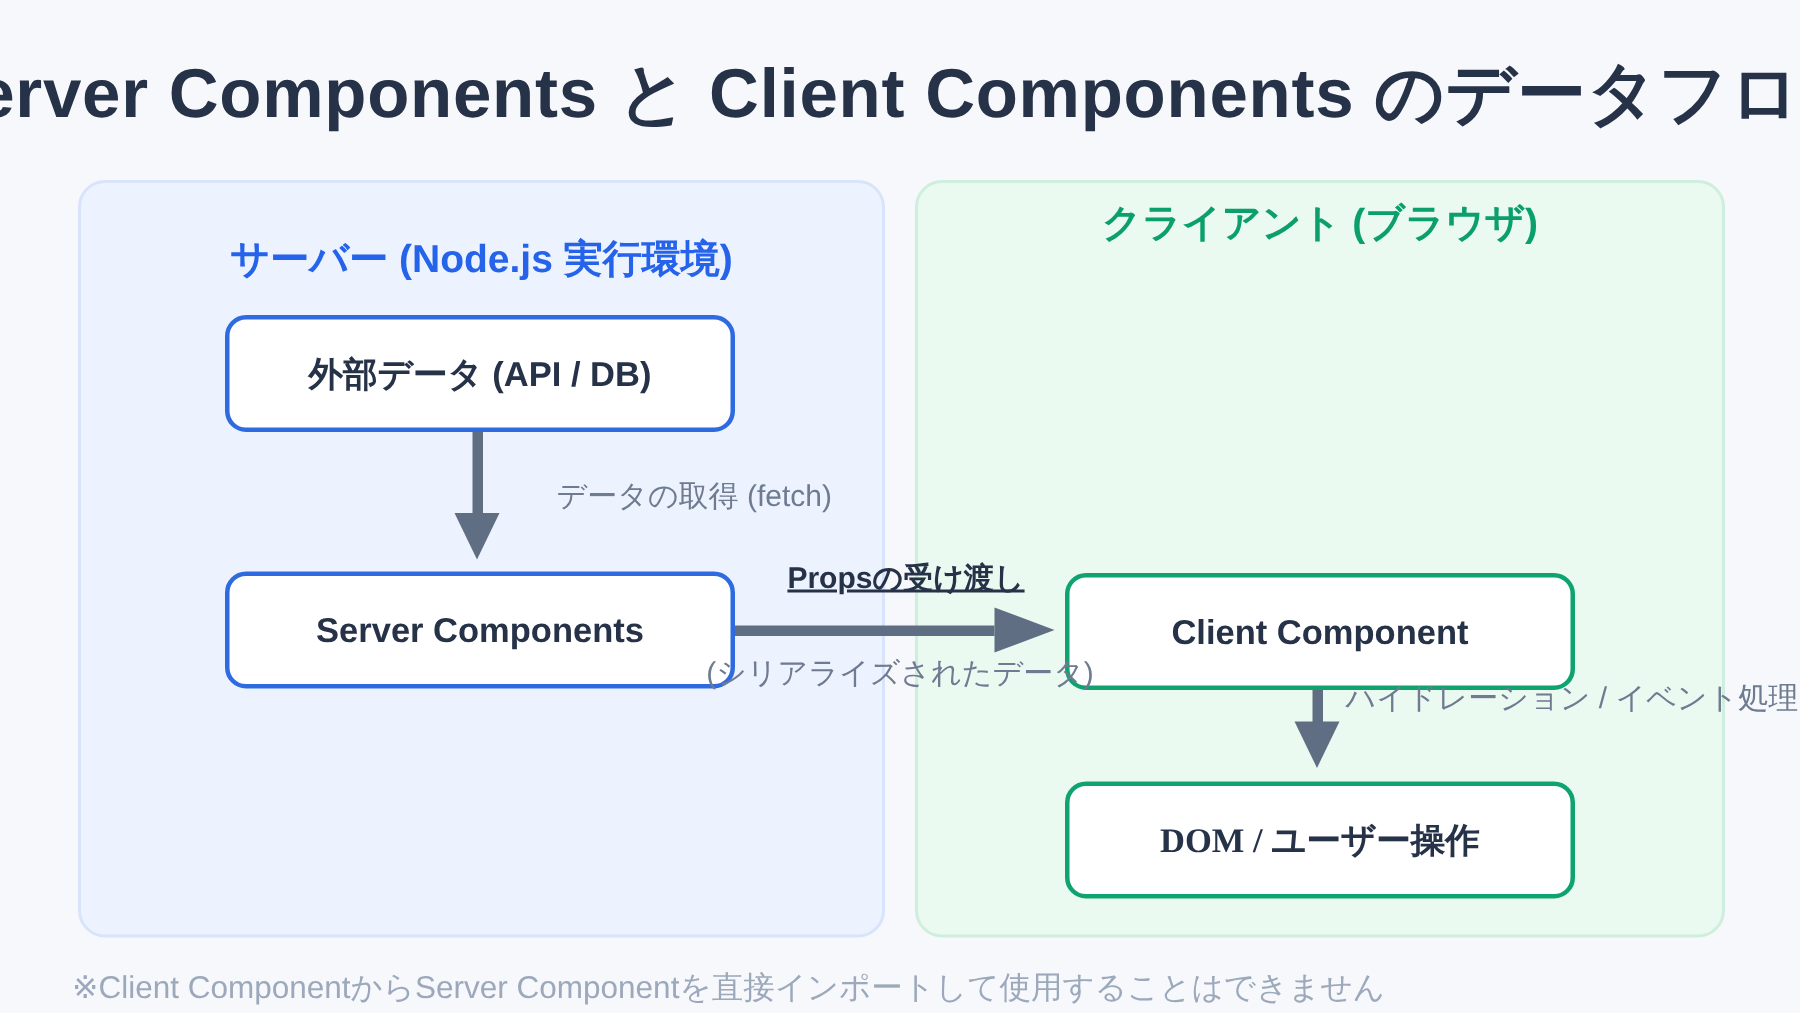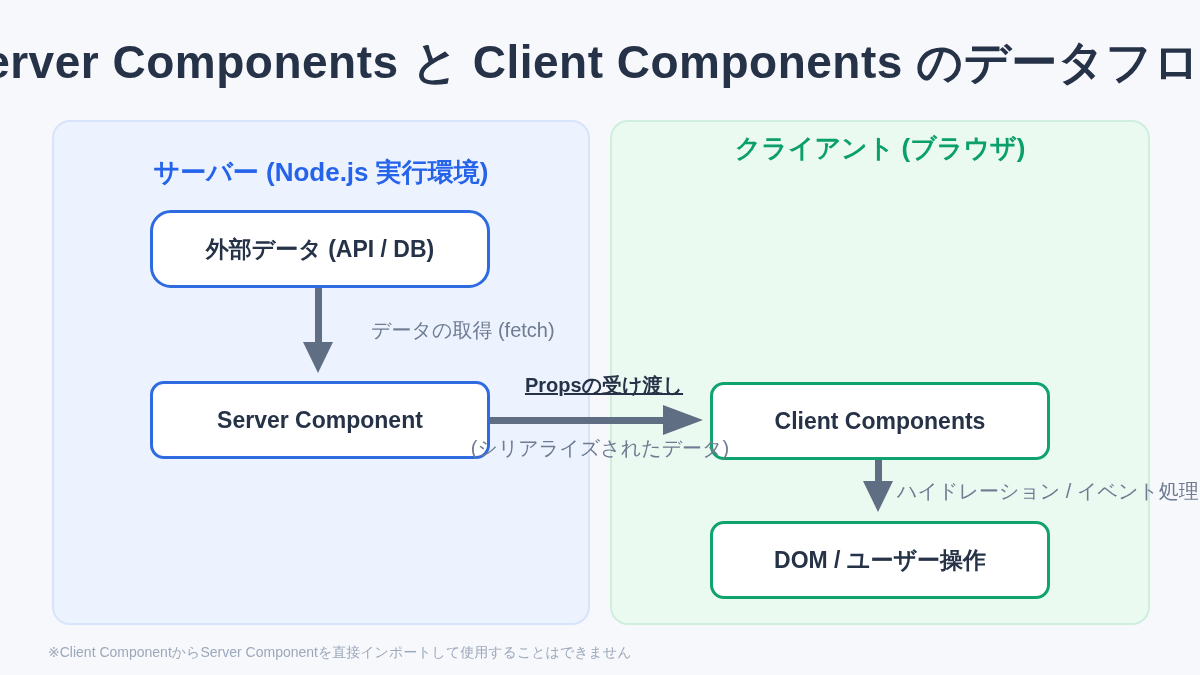--- a/index.html
+++ b/index.html
@@ -39,24 +39,24 @@
   
   .node{
     width:340px;height:78px;box-sizing:border-box;
     background:#ffffff;border-radius:14px;
     display:flex;align-items:center;justify-content:center;
     font-size:23px;font-weight:700;color:#263247;
     white-space:nowrap;
   }
   .node.blue{border:3px solid #2f6be0;}
   .node.green{border:3px solid #0ea36f;}
-  .node.external{left:150px;top:210px;border-radius:21px;}
+  .node.external{left:150px;top:210px;}
   .node.server-comp{left:150px;top:381px;}
   .node.client-comp{left:710px;top:382px;}
-  .node.dom{left:710px;top:521px;}
+  .node.dom{left:710px;top:521px;font-family:Liberation Serif, serif;}
 
   
   .arrow-line-v{width:7px;background:#5f6e82;}
   .arrow-line-h{height:7px;background:#5f6e82;}
   .arrow-head-down{
     width:0;height:0;
     border-left:15px solid transparent;border-right:15px solid transparent;
     border-top:31px solid #5f6e82;
   }
   .arrow-head-right{
@@ -73,42 +73,42 @@
 
   
   .edge-label{white-space:nowrap;}
   .edge-label.gray{color:#6e7b91;font-size:20px;font-weight:400;}
   #fetch-label{left:337px;top:317px;margin-left:34px;}
   #props-label{
     left:604px;top:372px;transform:translateX(-50%);
     font-size:20px;font-weight:700;color:#263247;text-decoration:underline;
   }
   #props-sublabel{left:600px;top:435px;transform:translateX(-50%);text-align:center;}
-  #hydration-label{left:897px;top:478px;}
+  #hydration-label{left:897px;top:452px;}
 
   
   .footnote{
     left:48px;top:644px;
-    font-size:14px;color:#9ca8bb;white-space:nowrap;
+    font-size:21px;color:#9ca8bb;white-space:nowrap;
   }
 </style>
 </head>
 <body>
 
 <div class="abs title">Server Components と Client Components のデータフロー</div>
 
 <div class="abs panel server"></div>
 <div class="abs panel-title server">サーバー (Node.js 実行環境)</div>
 
 <div class="abs panel client"></div>
 <div class="abs panel-title client">クライアント (ブラウザ)</div>
 
 <div class="abs node blue external">外部データ (API / DB)</div>
-<div class="abs node blue server-comp">Server Component</div>
-<div class="abs node green client-comp">Client Components</div>
+<div class="abs node blue server-comp">Server Components</div>
+<div class="abs node green client-comp">Client Component</div>
 <div class="abs node green dom">DOM / ユーザー操作</div>
 
 <div class="abs arrow-line-v" id="fetch-line"></div>
 <div class="abs arrow-head-down" id="fetch-head"></div>
 <div class="abs edge-label gray" id="fetch-label">データの取得 (fetch)</div>
 
 <div class="abs arrow-line-h" id="props-line"></div>
 <div class="abs arrow-head-right" id="props-head"></div>
 <div class="abs edge-label" id="props-label">Propsの受け渡し</div>
 <div class="abs edge-label gray" id="props-sublabel">(シリアライズされたデータ)</div>

